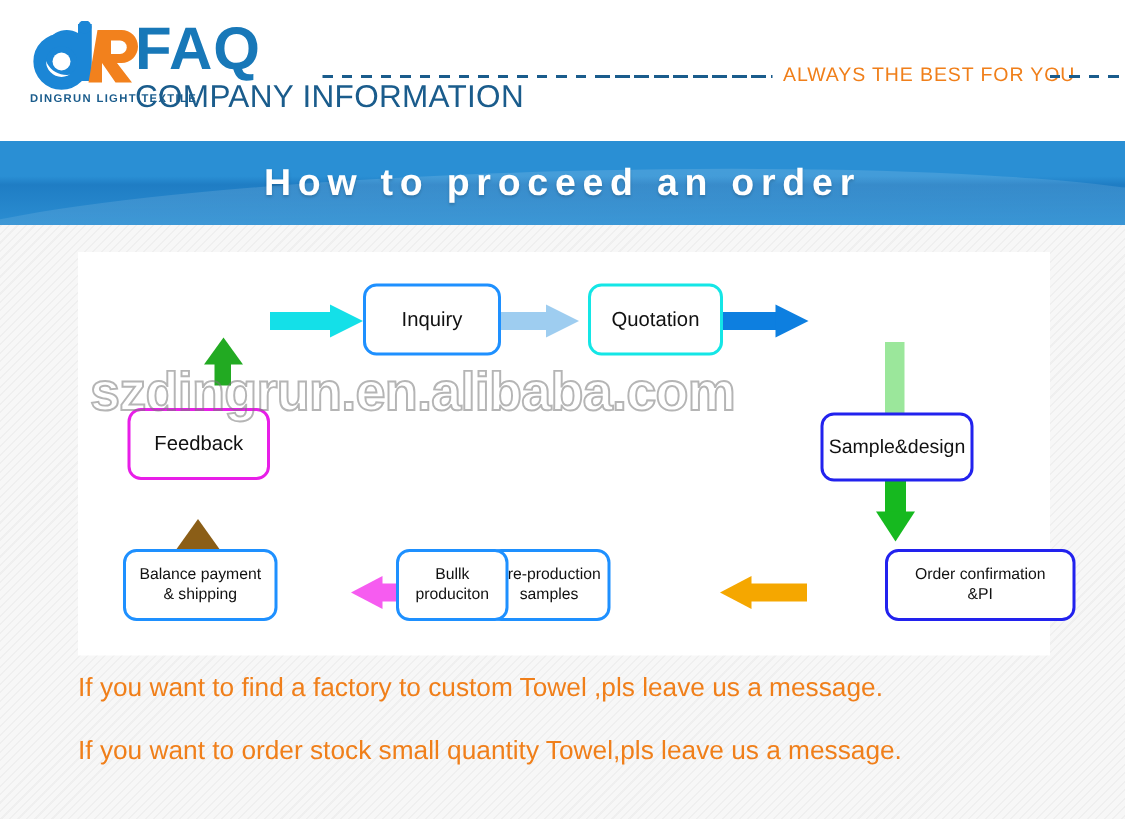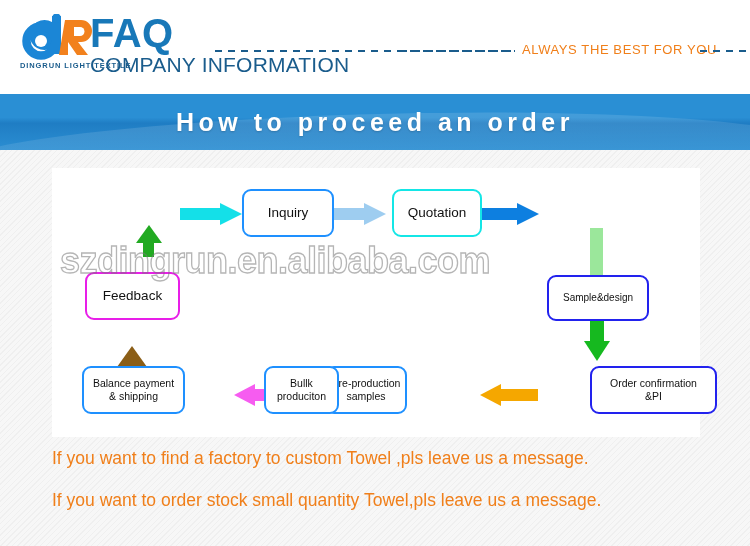--- a/index.html
+++ b/index.html
@@ -92,21 +92,21 @@
     white-space:nowrap; z-index:6; pointer-events:none;
   }
   
   .node {
     position:absolute; background:#ffffff;
     border-radius:9px; display:flex; align-items:center;
     justify-content:center; text-align:center;
     font-size:13.5px; color:#111; line-height:1.25; z-index:4;
     padding:2px 4px;
   }
-  .node.small { font-size:10px; }
+  .node.small { font-size:13px; }
   .node.tiny { font-size:10.5px; }
   
   .arrow { position:absolute; z-index:3; }
   .ar-h { 
     position:absolute; z-index:3;
   }
   .shaft { position:absolute; }
   .head { position:absolute; width:0; height:0; }
   
   .msg {

